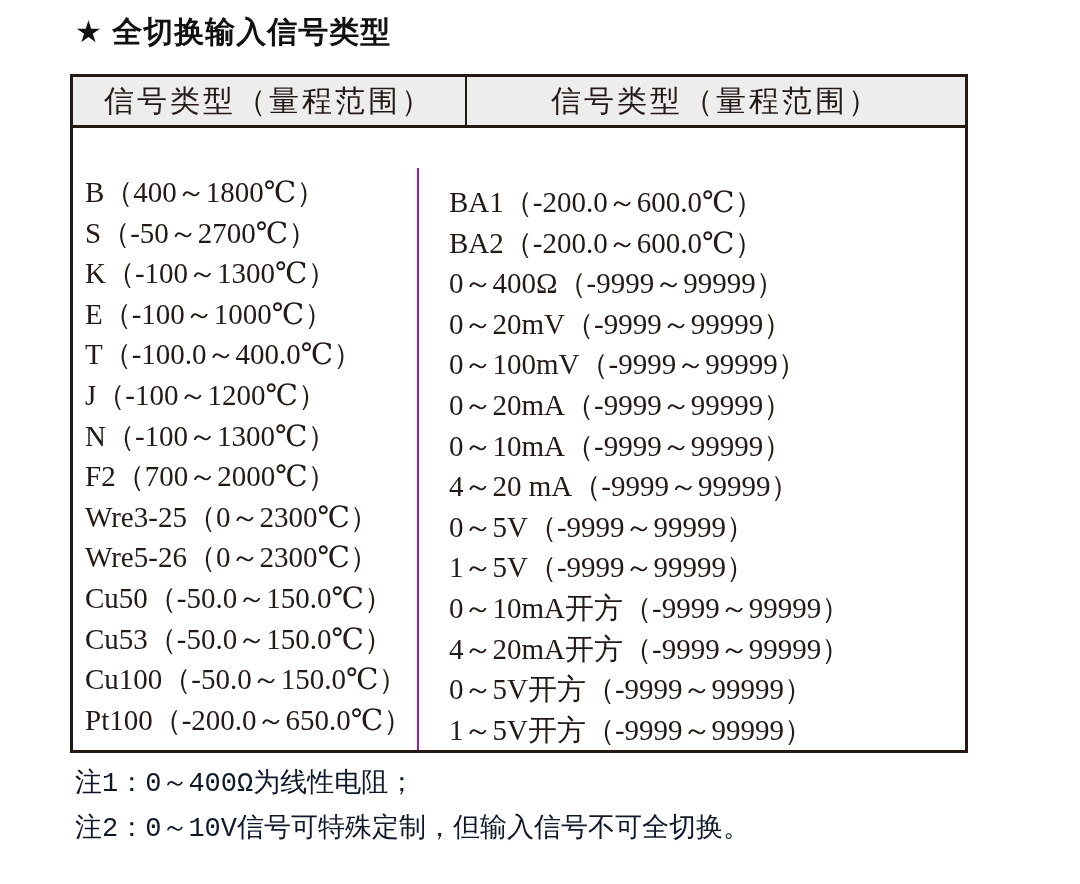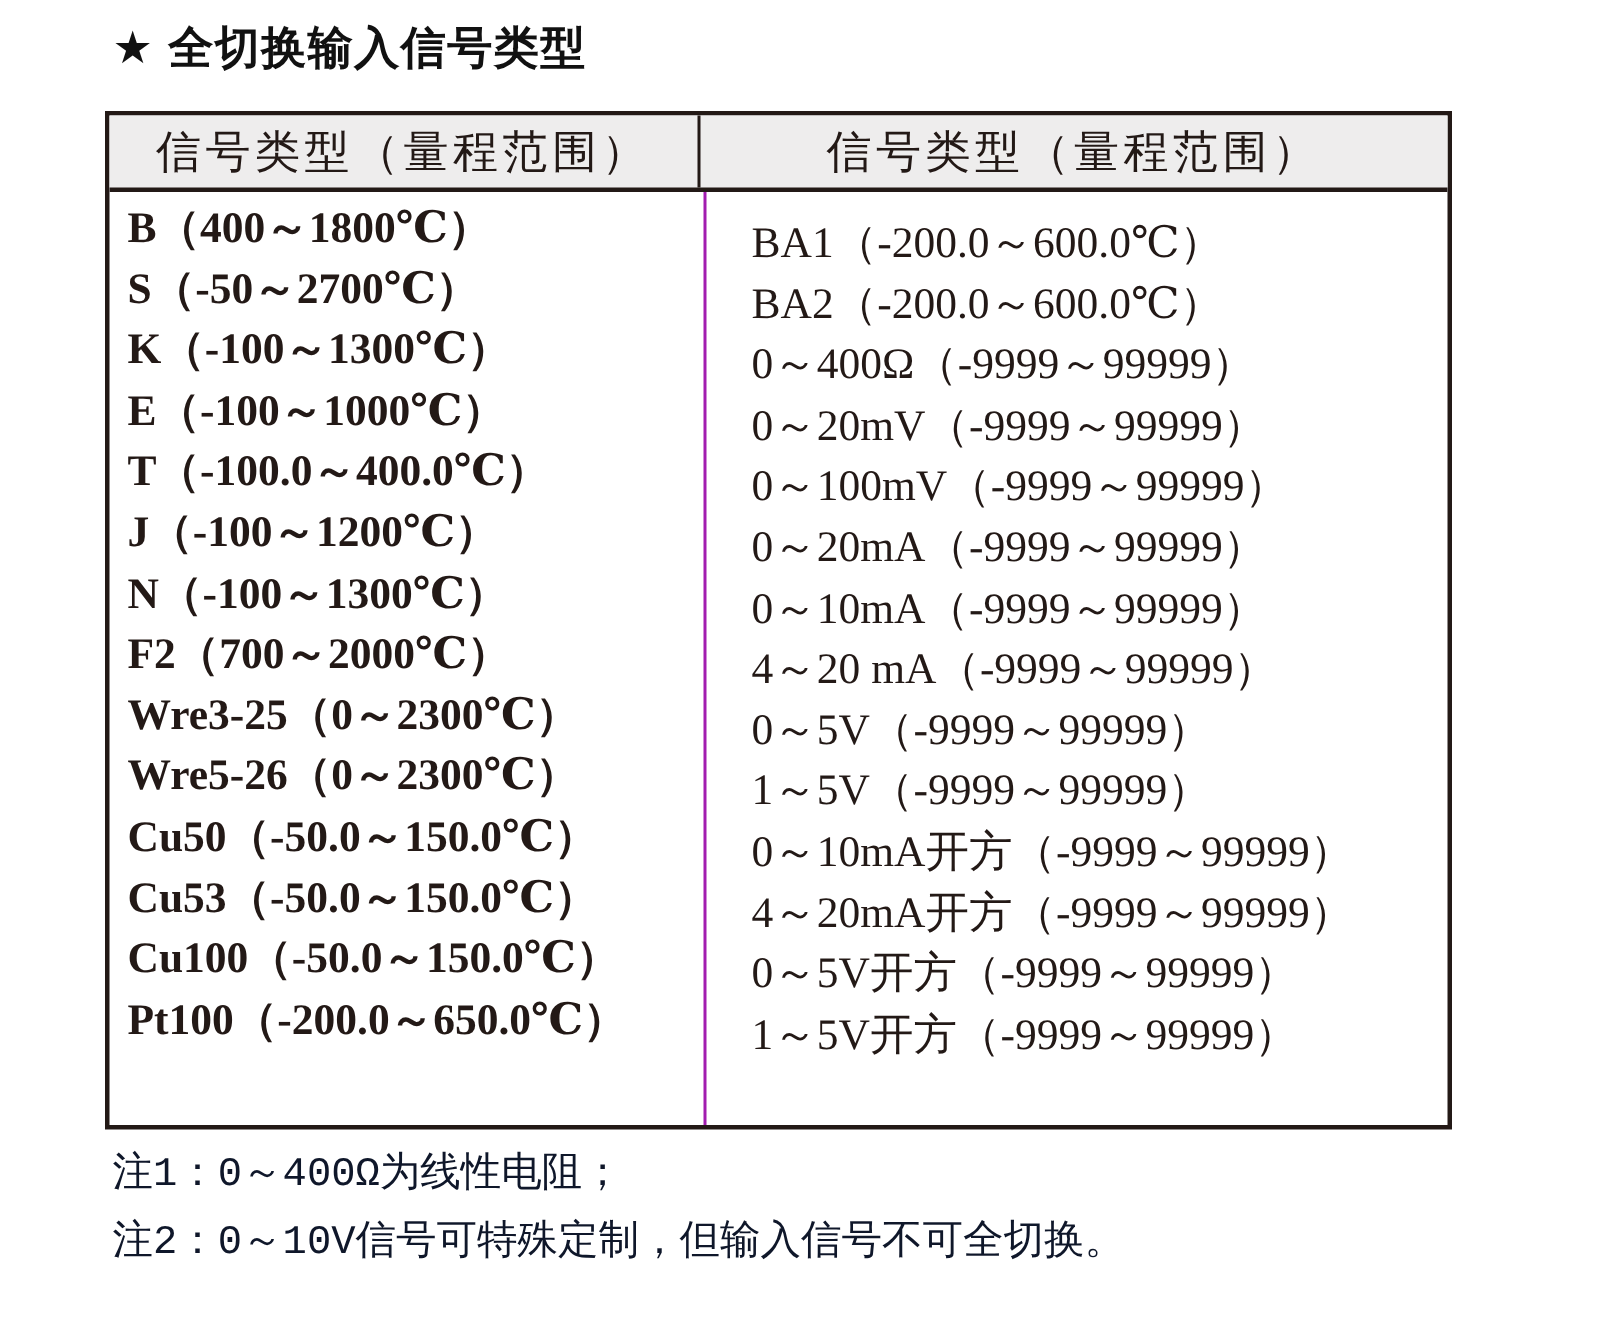--- a/index.html
+++ b/index.html
@@ -30,20 +30,21 @@
   .signal-table {
     position: absolute;
     left: 50px;
     top: 74px;
     width: 892px;
     height: 673px;
     border: 3px solid #231916;
     display: flex;
     flex-direction: column;
     background: #ffffff;
+    gap: 40px;
   }
   .thead {
     display: flex;
     height: 48px;
     background: #eeeded;
     border-bottom: 3px solid #231916;
     flex: 0 0 auto;
   }
   .th {
     font-family: "Liberation Serif", "DejaVu Serif", serif;
@@ -62,25 +63,24 @@
     flex: 1 1 auto;
   }
   .col {
     font-family: "Liberation Serif", "DejaVu Serif", serif;
     font-size: 29px;
     color: #231916;
     line-height: 40.6px;
     white-space: nowrap;
   }
   .col.left {
-    width: 396px;
+    width: 344px;
     flex: 0 0 auto;
     padding: 4px 0 0 12px;
     box-sizing: border-box;
-    font-weight: bold;
   }
   .col.right {
     flex: 1 1 auto;
     border-left: 2px solid #a21caf;
     padding: 14px 0 0 30px;
     box-sizing: border-box;
   }
   .notes {
     position: absolute;
     left: 55px;

